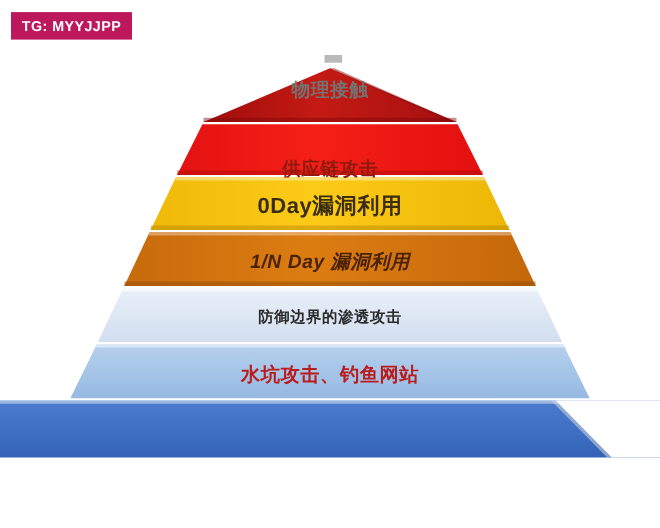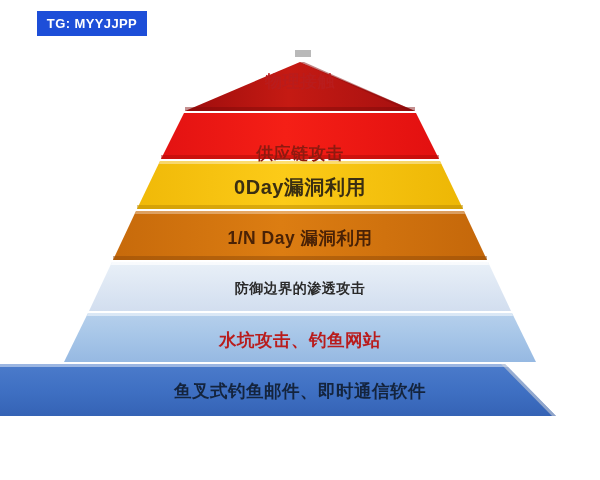--- a/index.html
+++ b/index.html
@@ -17,28 +17,27 @@
   #stage {
     position: relative;
     width: 600px;
     height: 480px;
     background: #ffffff;
   }
 
   
   .wm {
     position: absolute;
-    background: #1d4ed8;
+    background: #be185d;
     color: #ffffff;
     display: flex;
     align-items: center;
     justify-content: center;
     letter-spacing: 0.4px;
     white-space: nowrap;
-    margin-left: 27px;
   }
   #wm-tg {
     left: 10px;
     top: 11px;
     width: 110px;
     height: 25px;
     font-size: 13px;
     font-weight: 600;
   }
   #wm-site {
@@ -68,24 +67,24 @@
   .tier-label {
     position: absolute;
     display: flex;
     align-items: center;
     justify-content: center;
     white-space: nowrap;
     font-weight: 700;
     letter-spacing: 0.5px;
     pointer-events: none;
   }
-  .tier-label.t0 { left: 180px; top: 68px;  width: 240px; height: 26px; font-size: 17px; color: #b91c1c; }
+  .tier-label.t0 { left: 180px; top: 68px;  width: 240px; height: 26px; font-size: 17px; color: #737373; }
   .tier-label.t1 { left: 180px; top: 124px; width: 240px; height: 26px; font-size: 17px; color: #8e1a10; margin-top: 16px; }
   .tier-label.t2 { left: 160px; top: 174px; width: 280px; height: 26px; font-size: 20px; color: #3a2e12; font-weight: 600; }
-  .tier-label.t3 { left: 140px; top: 225px; width: 320px; height: 26px; font-size: 17.5px; color: #4a2206; font-weight: 600; }
+  .tier-label.t3 { left: 140px; top: 225px; width: 320px; height: 26px; font-size: 17.5px; color: #4a2206; font-weight: 600; font-style: italic; }
   .tier-label.t4 { left: 120px; top: 276px; width: 360px; height: 26px; font-size: 14px; color: #2b2b2b; font-weight: 600; }
   .tier-label.t5 { left: 100px; top: 327px; width: 400px; height: 26px; font-size: 17.5px; color: #b91c1c; font-weight: 600; }
   .tier-label.t6 { left: 80px;  top: 378px; width: 440px; height: 26px; font-size: 17.5px; color: #14243d; font-weight: 600; }
 
   
   #apex-artifact {
     position: absolute;
     left: 295px;
     top: 50px;
     width: 16px;
@@ -181,17 +180,16 @@
   </div>
 
   <div id="apex-artifact"></div>
 
   <div class="tier-label t0">物理接触</div>
   <div class="tier-label t1">供应链攻击</div>
   <div class="tier-label t2">0Day漏洞利用</div>
   <div class="tier-label t3">1/N Day 漏洞利用</div>
   <div class="tier-label t4">防御边界的渗透攻击</div>
   <div class="tier-label t5">水坑攻击、钓鱼网站</div>
-  <div class="tier-label t6">鱼叉式钓鱼邮件、即时通信软件</div>
 
   <div class="wm" id="wm-tg">TG: MYYJJPP</div>
 
 </div>
 
 </body></html>

